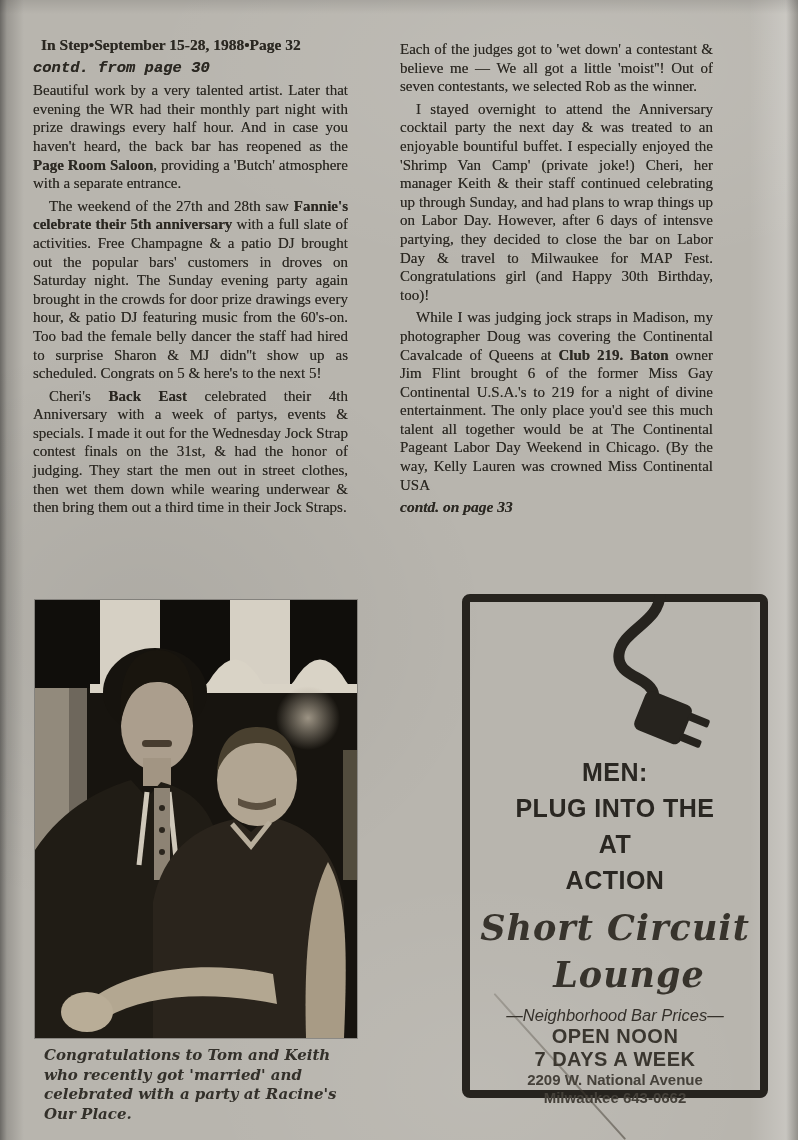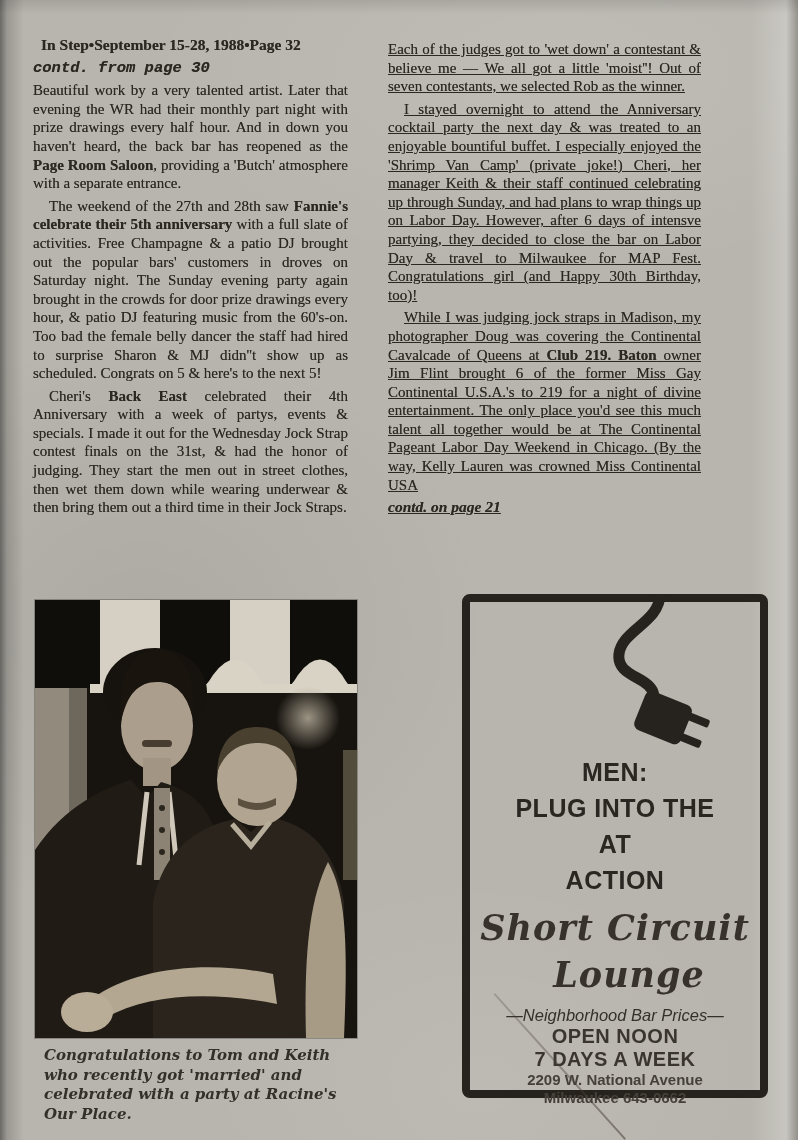--- a/index.html
+++ b/index.html
@@ -15,21 +15,21 @@
       radial-gradient(ellipse 600px 300px at 70% 6%, rgba(255,255,255,0.10), rgba(255,255,255,0) 70%),
       radial-gradient(ellipse 500px 420px at 18% 55%, rgba(0,0,0,0.06), rgba(0,0,0,0) 70%),
       radial-gradient(ellipse 400px 300px at 60% 95%, rgba(255,255,255,0.07), rgba(255,255,255,0) 70%),
       #b8b5ae;
   }
   .col{position:absolute;font-size:15px;line-height:18.6px;font-weight:500;
        text-shadow:0 0 0.5px rgba(43,40,34,0.65);}
   .col p{margin:0 0 4px 0;text-align:justify;}
   .col p.indent{text-indent:16px;}
   .col-left{left:33px;top:36px;width:315px;}
-  .col-right{left:388px;top:40px;width:313px;text-decoration:underline;}
+  .col-right{left:400px;top:40px;width:313px;}
   .hdr{font-weight:bold;font-size:15.5px;padding-left:8px;margin:0 0 2px 0;text-align:left;}
   .contd{font-weight:bold;font-style:italic;font-size:15.5px;margin:0 0 4px 0;text-align:left;font-family:Liberation Mono, monospace;}
   .contd-on{font-weight:bold;font-style:italic;font-size:15.5px;text-align:right;padding-right:6px;margin-top:2px;}
   b{font-weight:bold;}
 
   .photo{position:absolute;left:35px;top:600px;width:322px;height:438px;
          box-shadow:0 0 0 1px rgba(0,0,0,0.25);}
   .caption{position:absolute;left:44px;top:1046px;width:320px;
            font-family:"DejaVu Serif", serif;font-style:italic;font-weight:bold;
            font-size:15px;line-height:19.5px;color:#33302a;}
@@ -53,30 +53,30 @@
           transform-origin:0 0;transform:rotate(48deg);border-radius:2px;}
 </style>
 </head>
 <body>
 
 <div class="page">
 
   <div class="col col-left">
     <p class="hdr">In Step•September 15-28, 1988•Page 32</p>
     <p class="contd">contd. from page 30</p>
-    <p><span>Beautiful work by a very talented artist. Later that evening the WR had their monthly part night with prize drawings every half hour. And in down you haven't heard, the back bar has reopened as the </span><b>Page Room Saloon</b><span>, providing a 'Butch' atmosphere with a separate entrance.</span></p>
+    <p><span>Beautiful work by a very talented artist. Later that evening the WR had their monthly part night with prize drawings every half hour. And in case you haven't heard, the back bar has reopened as the </span><b>Page Room Saloon</b><span>, providing a 'Butch' atmosphere with a separate entrance.</span></p>
     <p class="indent"><span>The weekend of the 27th and 28th saw </span><b>Fannie's celebrate their 5th anniversary</b><span> with a full slate of activities. Free Champagne &amp; a patio DJ brought out the popular bars' customers in droves on Saturday night. The Sunday evening party again brought in the crowds for door prize drawings every hour, &amp; patio DJ featuring music from the 60's-on. Too bad the female belly dancer the staff had hired to surprise Sharon &amp; MJ didn''t show up as scheduled. Congrats on 5 &amp; here's to the next 5!</span></p>
     <p class="indent"><span>Cheri's </span><b>Back East</b><span> celebrated their 4th Anniversary with a week of partys, events &amp; specials. I made it out for the Wednesday Jock Strap contest finals on the 31st, &amp; had the honor of judging. They start the men out in street clothes, then wet them down while wearing underwear &amp; then bring them out a third time in their Jock Straps.</span></p>
   </div>
 
   <div class="col col-right">
     <p><span>Each of the judges got to 'wet down' a contestant &amp; believe me — We all got a little 'moist''! Out of seven contestants, we selected Rob as the winner.</span></p>
     <p class="indent"><span>I stayed overnight to attend the Anniversary cocktail party the next day &amp; was treated to an enjoyable bountiful buffet. I especially enjoyed the 'Shrimp Van Camp' (private joke!) Cheri, her manager Keith &amp; their staff continued celebrating up through Sunday, and had plans to wrap things up on Labor Day. However, after 6 days of intensve partying, they decided to close the bar on Labor Day &amp; travel to Milwaukee for MAP Fest. Congratulations girl (and Happy 30th Birthday, too)!</span></p>
     <p class="indent"><span>While I was judging jock straps in Madison, my photographer Doug was covering the Continental Cavalcade of Queens at </span><b>Club 219. Baton</b><span> owner Jim Flint brought 6 of the former Miss Gay Continental U.S.A.'s to 219 for a night of divine entertainment. The only place you'd see this much talent all together would be at The Continental Pageant Labor Day Weekend in Chicago. (By the way, Kelly Lauren was crowned Miss Continental USA</span></p>
-    <p class="contd-on">contd. on page 21</p>
+    <p class="contd-on">contd. on page 33</p>
   </div>
 
   <div class="photo">
     <svg viewBox="0 0 322 438" width="322" height="438">
       <defs>
         <radialGradient id="glow" cx="50%" cy="50%" r="50%">
           <stop offset="0%" stop-color="#a39a8a" stop-opacity="0.95"></stop>
           <stop offset="100%" stop-color="#a39a8a" stop-opacity="0"></stop>
         </radialGradient>
       </defs>

